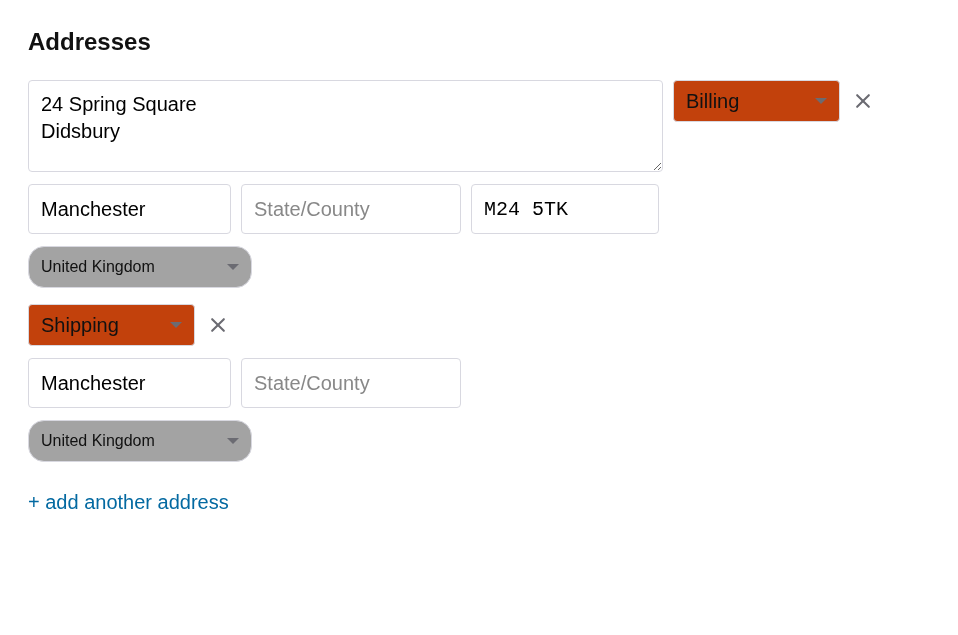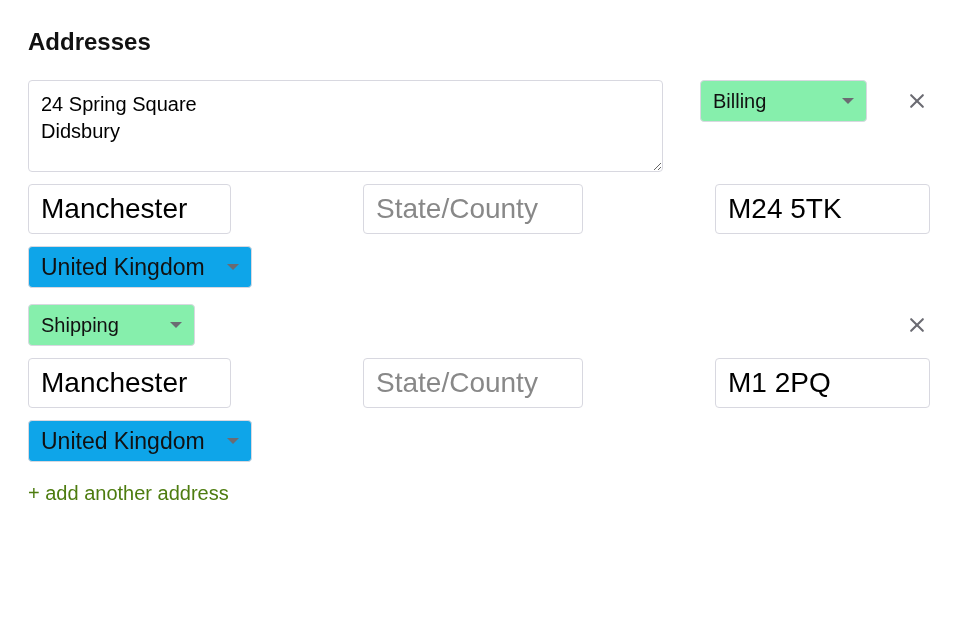--- a/index.html
+++ b/index.html
@@ -19,21 +19,20 @@
       margin-bottom: 24px;
     }
     .address-block {
       margin-bottom: 16px;
     }
     .row {
       display: flex;
       gap: 10px;
       margin-bottom: 12px;
       align-items: flex-start;
-      justify-content: space-between;
     }
     .street-input {
       width: 635px;
       height: 92px;
       border: 1px solid #d8d8e0;
       border-radius: 4px;
       padding: 10px 12px;
       font-size: 20px;
       font-family: inherit;
       resize: both;
@@ -41,21 +40,21 @@
       overflow: auto;
     }
     .street-input::placeholder { color: #888; }
     .type-select {
       width: 167px;
       height: 42px;
       border: 1px solid #d8d8e0;
       border-radius: 4px;
       padding: 8px 12px;
       font-size: 20px;
-      background: #86efac;
+      background: #c2410c;
       display: flex;
       align-items: center;
       justify-content: space-between;
       cursor: pointer;
     }
     .caret-down {
       width: 0;
       height: 0;
       border-left: 6px solid transparent;
       border-right: 6px solid transparent;
@@ -72,45 +71,45 @@
     }
     .close-btn svg {
       width: 20px;
       height: 20px;
     }
     .city-input, .state-input, .postal-input {
       height: 42px;
       border: 1px solid #d8d8e0;
       border-radius: 4px;
       padding: 24px 12px;
-      font-size: 28px;
+      font-size: 20px;
       font-family: inherit;
     }
     .city-input { width: 203px; }
     .state-input { width: 220px; }
-    .postal-input { width: 215px; }
+    .postal-input { width: 188px; font-family: Liberation Mono, monospace; }
     input::placeholder { color: #888; }
     .country-select {
       width: 224px;
       height: 42px;
       border: 1px solid #d8d8e0;
-      border-radius: 4px;
+      border-radius: 16px;
       padding: 8px 12px;
-      font-size: 23px;
-      background: #0ea5e9;
+      font-size: 16px;
+      background: #a3a3a3;
       display: flex;
       align-items: center;
       justify-content: space-between;
       cursor: pointer;
     }
     .add-link {
       font-size: 20px;
-      color: #4d7c0f;
+      color: #0369a1;
       cursor: pointer;
-      margin-top: 4px;
+      margin-top: 13px;
       display: inline-block;
     }
   </style>
 </head>
 <body>
 
 
 
 <h2 class="section-title">Addresses</h2>
 
@@ -153,21 +152,20 @@
     <div class="close-btn">
       <svg viewBox="0 0 24 24" stroke="currentColor" stroke-width="2.5" fill="none" stroke-linecap="round">
         <line x1="5" y1="5" x2="19" y2="19"></line>
         <line x1="19" y1="5" x2="5" y2="19"></line>
       </svg>
     </div>
   </div>
   <div class="row">
     <input class="city-input" value="Manchester" style="">
     <input class="state-input" placeholder="State/County" style="">
-    <input class="postal-input" value="M1 2PQ" style="">
   </div>
   <div class="row">
     <div class="country-select">
       <span>United Kingdom</span>
       <span class="caret-down"></span>
     </div>
   </div>
 </div>
 
 <span class="add-link">+ add another address</span>

